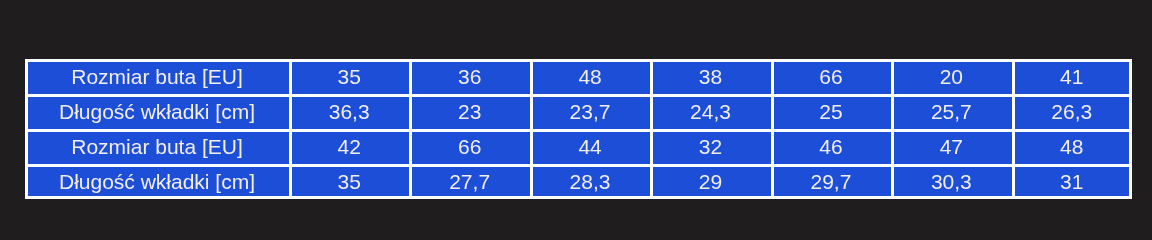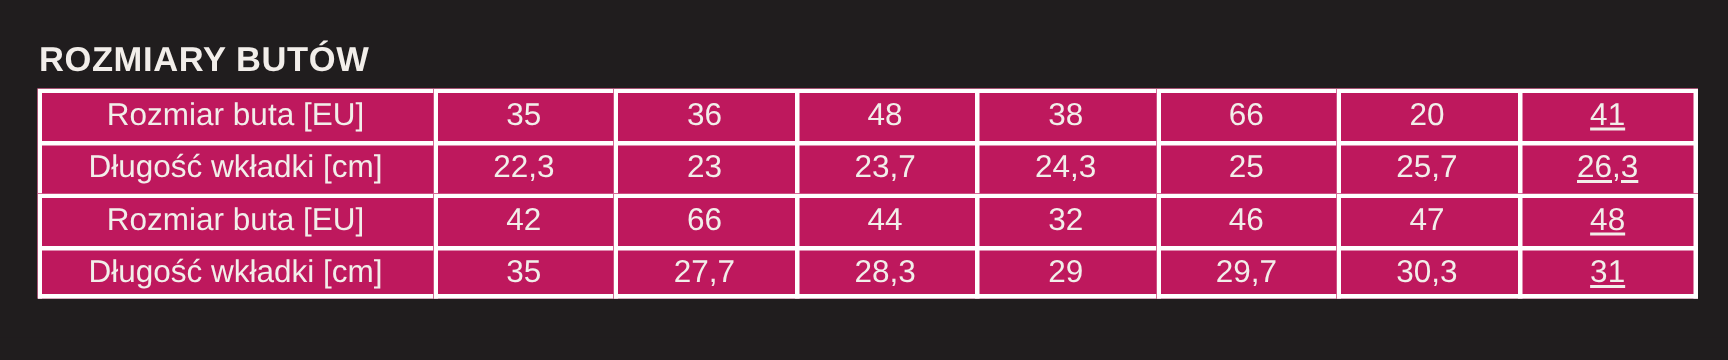--- a/index.html
+++ b/index.html
@@ -35,21 +35,21 @@
     left: 25px;
     top: 59px;
     width: 1107px;
     border-collapse: separate;
     border-spacing: 0;
     background: #ffffff;
     table-layout: fixed;
   }
   .size-table tr { height: 35px; }
   .size-table td {
-    background: #be185d;
+    background: #1d4ed8;
     color: #f2eeea;
     font-size: 21px;
     text-align: center;
     vertical-align: middle;
     padding: 0 2px;
     border: 0;
     box-shadow:
       3px 0 0 0 #ffffff inset,
       0 3px 0 0 #ffffff inset;
     white-space: nowrap;
@@ -59,60 +59,58 @@
     width: 260px;
     box-shadow:
       3px 0 0 0 #ffffff inset,
       0 3px 0 0 #ffffff inset;
   }
   .size-table td.last-col {
     box-shadow:
       3px 0 0 0 #ffffff inset,
       -3px 0 0 0 #ffffff inset,
       0 3px 0 0 #ffffff inset;
-    text-decoration: underline;
   }
   .size-table tr.last-row td {
     box-shadow:
       3px 0 0 0 #ffffff inset,
       0 3px 0 0 #ffffff inset,
       0 -3px 0 0 #ffffff inset;
   }
   .size-table tr.last-row td.last-col {
     box-shadow:
       3px 0 0 0 #ffffff inset,
       -3px 0 0 0 #ffffff inset,
       0 3px 0 0 #ffffff inset,
       0 -3px 0 0 #ffffff inset;
   }
 </style>
 </head>
 <body>
 
 <div class="page">
 
-  <div class="title">ROZMIARY BUTÓW</div>
 
   <table class="size-table">
     <tbody>
 
       <tr>
         <td class="label-cell">Rozmiar buta [EU]</td>
         <td>35</td>
         <td>36</td>
         <td>48</td>
         <td>38</td>
         <td>66</td>
         <td>20</td>
         <td class="last-col">41</td>
       </tr>
 
       <tr>
         <td class="label-cell">Długość wkładki [cm]</td>
-        <td>22,3</td>
+        <td>36,3</td>
         <td>23</td>
         <td>23,7</td>
         <td>24,3</td>
         <td>25</td>
         <td>25,7</td>
         <td class="last-col">26,3</td>
       </tr>
 
       <tr>
         <td class="label-cell">Rozmiar buta [EU]</td>

